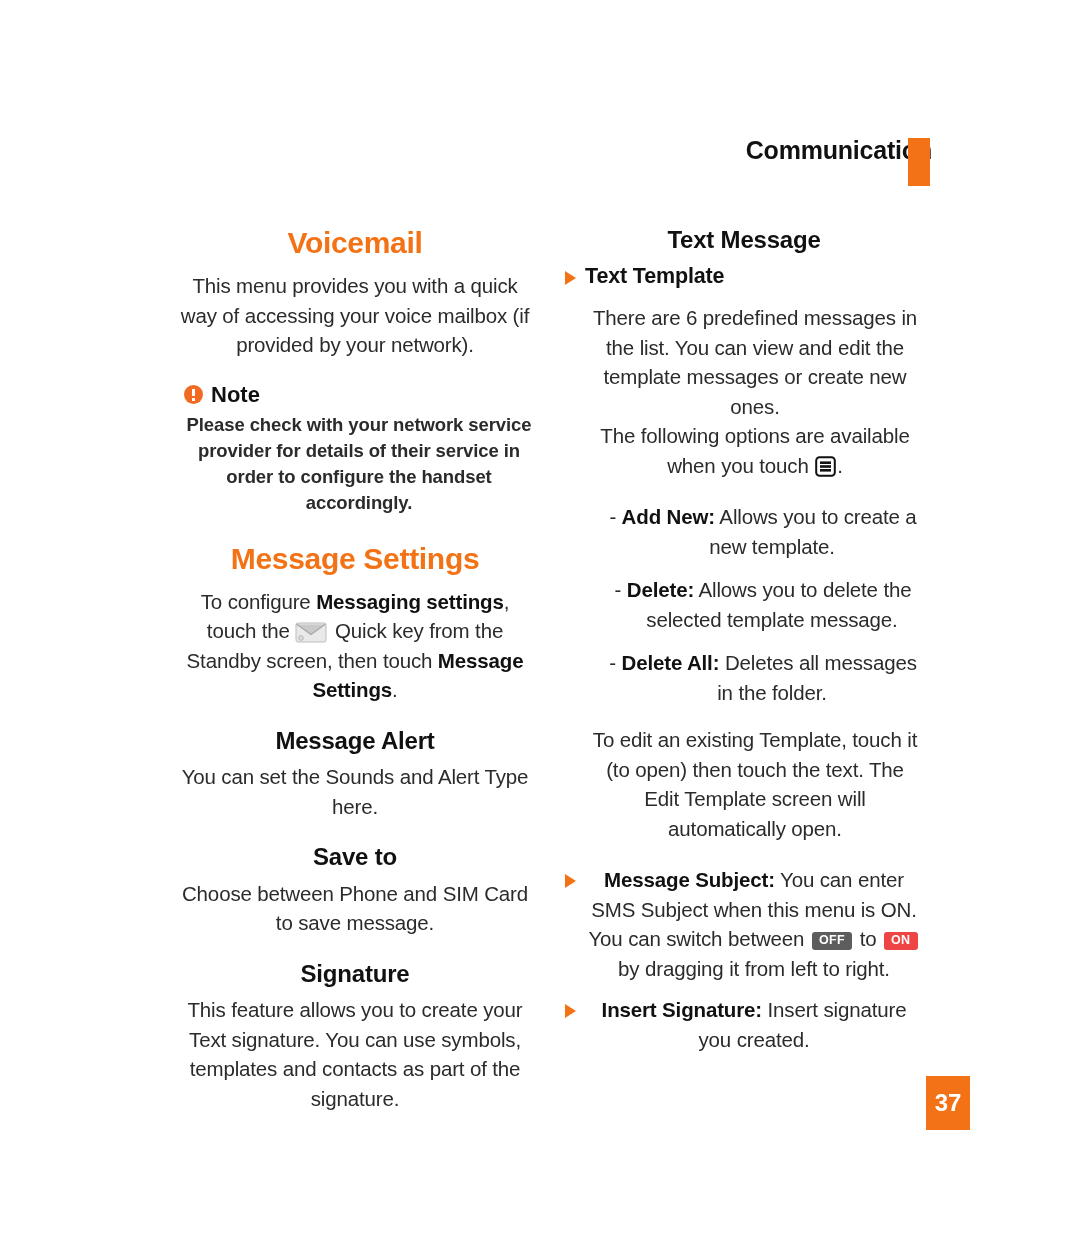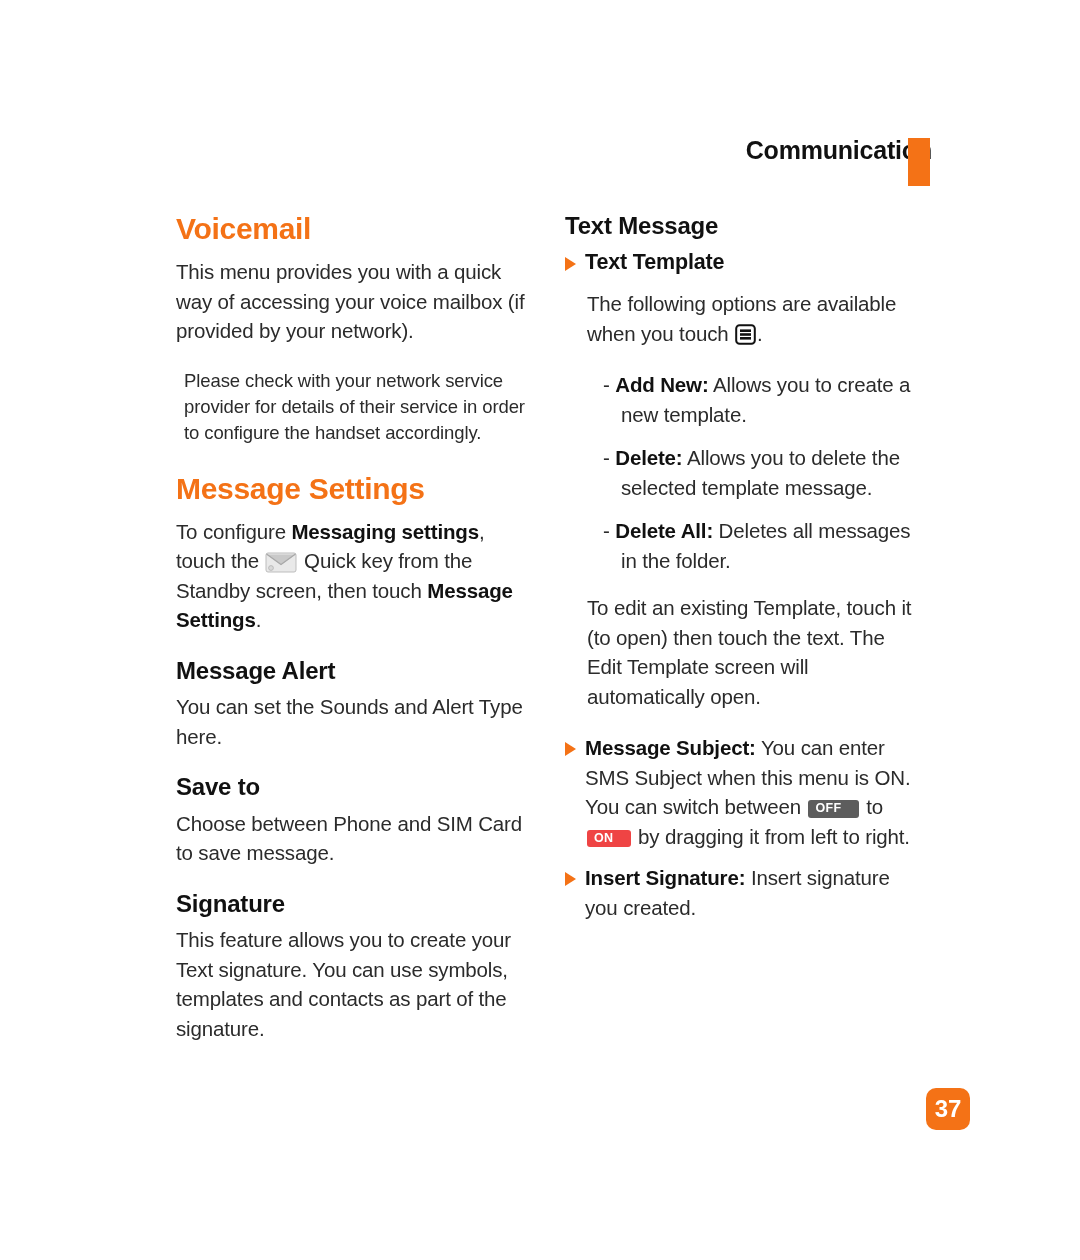--- a/index.html
+++ b/index.html
@@ -37,25 +37,26 @@
     top: 138px;
     left: 908px;
     width: 22px;
     height: 48px;
     background: #f47216;
   }
 
   
   .columns {
     position: absolute;
-    top: 212px;
+    top: 226px;
     left: 176px;
     width: 790px;
     display: flex;
     gap: 0px;
+    text-align: center;
   }
   .col {
     width: 358px;
   }
   .col.right {
     margin-left: 31px;
   }
 
   
   h1.section-title {
@@ -119,20 +120,21 @@
     left: 8px; top: 13px;
     width: 3px; height: 3px;
     background: #ffffff;
   }
   .note-body {
     font-size: 18.5px;
     line-height: 26px;
     color: #2b2b2b;
     margin: 0;
     letter-spacing: -0.1px;
+    font-weight: bold;
   }
 
   
   .icon-envelope {
     display: inline-block;
     vertical-align: -5px;
     width: 32px; height: 22px;
     margin-right: 2px;
   }
   .icon-menu {
@@ -141,21 +143,21 @@
     width: 21px; height: 21px;
     margin: 0 1px;
   }
   .badge-toggle {
     display: inline-block;
     vertical-align: 2px;
     font-size: 12.5px;
     font-weight: bold;
     color: #ffffff;
     letter-spacing: 0.4px;
-    padding: 2px 17px 3px 7px;
+    padding: 2px 7px 3px 7px;
     border-radius: 3px;
     margin: 0 2px;
     line-height: 1;
   }
   .badge-toggle.off { background: #5d5d5d; }
   .badge-toggle.on  { background: #ef4444; }
 
   
   .tri-item {
     display: flex;
@@ -191,47 +193,50 @@
     text-indent: -18px;
     letter-spacing: -0.15px;
   }
 
   
   .page-number {
     position: absolute;
     right: 110px;
     bottom: 130px;
     width: 44px;
-    height: 42px;
+    height: 54px;
     background: #f47216;
     color: #ffffff;
     font-size: 24px;
     font-weight: bold;
     display: flex;
     align-items: center;
     justify-content: center;
-    border-radius: 10px;
   }
 </style>
 </head>
 <body>
 
 <div class="page-header">
   <span class="chapter-title">Communication</span>
 </div>
 <div class="header-rule"></div>
 
 <div class="columns">
 
   <div class="col left">
 
     <h1 class="section-title">Voicemail</h1>
     <p class="body">This menu provides you with a quick way of accessing your voice mailbox (if provided by your network).</p>
 
     <div class="note-block">
+      <div class="note-head">
+        <span class="icon-alert"></span>
+        <span class="label">Note</span>
+      </div>
       <p class="note-body">Please check with your network service provider for details of their service in order to configure the handset accordingly.</p>
     </div>
 
     <h1 class="section-title">Message Settings</h1>
     <p class="body"><span>To configure </span><b>Messaging settings</b><span>, touch the </span><span class="icon-envelope"><svg viewBox="0 0 32 22" width="32" height="22">
           <rect x="1" y="2" width="30" height="19" rx="2" fill="#e9e9e9" stroke="#bdbdbd" stroke-width="1"></rect>
           <path d="M1.5 3.5 L16 14 L30.5 3.5 Z" fill="#c9c9c9"></path>
           <path d="M1.5 3 L16 13.5 L30.5 3" fill="none" stroke="#a8a8a8" stroke-width="1.2"></path>
           <circle cx="6" cy="17" r="2.4" fill="#d9d9d9" stroke="#b3b3b3" stroke-width="0.8"></circle>
         </svg></span><span> Quick key from the Standby screen, then touch </span><b>Message Settings</b><span>.</span></p>
@@ -249,20 +254,21 @@
   <div class="col right">
 
     <h2 class="sub-title">Text Message</h2>
 
     <div class="tri-item heading">
       <span class="tri"></span>
       <span class="tri-text">Text Template</span>
     </div>
 
     <div class="indented">
+      <p class="body tight" style="margin-bottom:0">There are 6 predefined messages in the list. You can view and edit the template messages or create new ones.</p>
       <p class="body"><span>The following options are available when you touch </span><span class="icon-menu"><svg viewBox="0 0 21 21" width="21" height="21">
             <rect x="1.2" y="1.2" width="18.6" height="18.6" rx="3.4" fill="#ffffff" stroke="#111111" stroke-width="2"></rect>
             <rect x="5" y="5.4" width="11" height="2.6" fill="#111111"></rect>
             <rect x="5" y="9.2" width="11" height="2.6" fill="#111111"></rect>
             <rect x="5" y="13" width="11" height="2.6" fill="#111111"></rect>
           </svg></span><span>.</span></p>
 
       <p class="dash-item">- <b>Add New:</b><span> Allows you to create a new template.</span></p>
 
       <p class="dash-item">- <b>Delete:</b><span> Allows you to delete the selected template message.</span></p>

